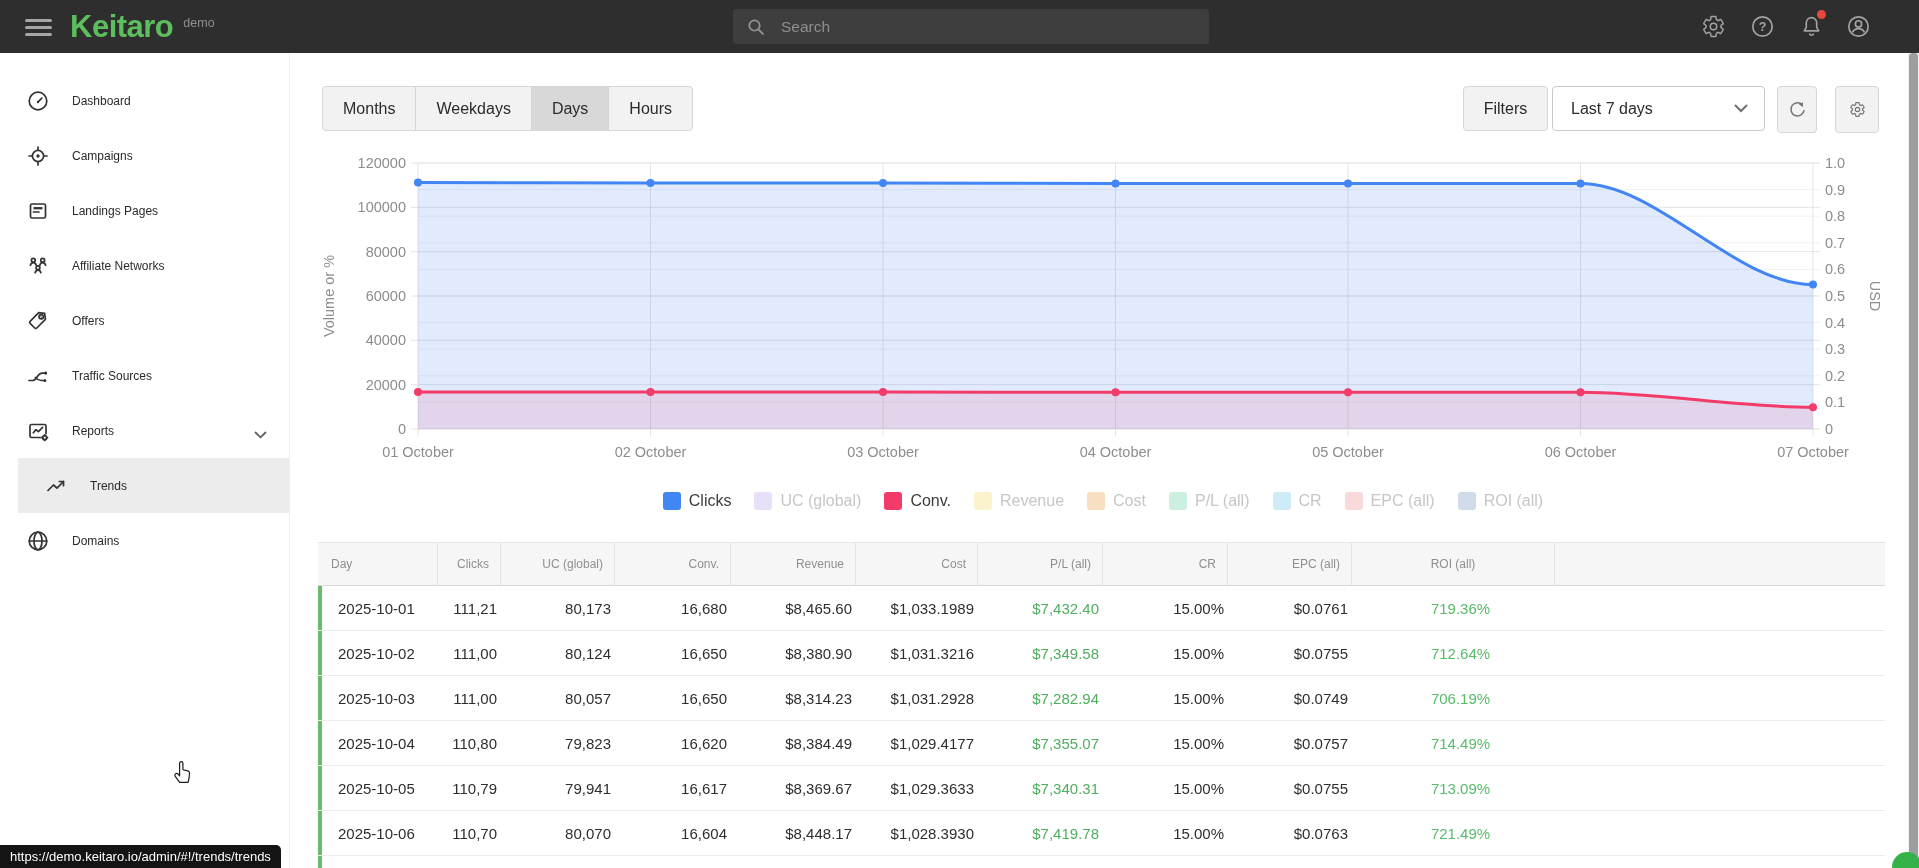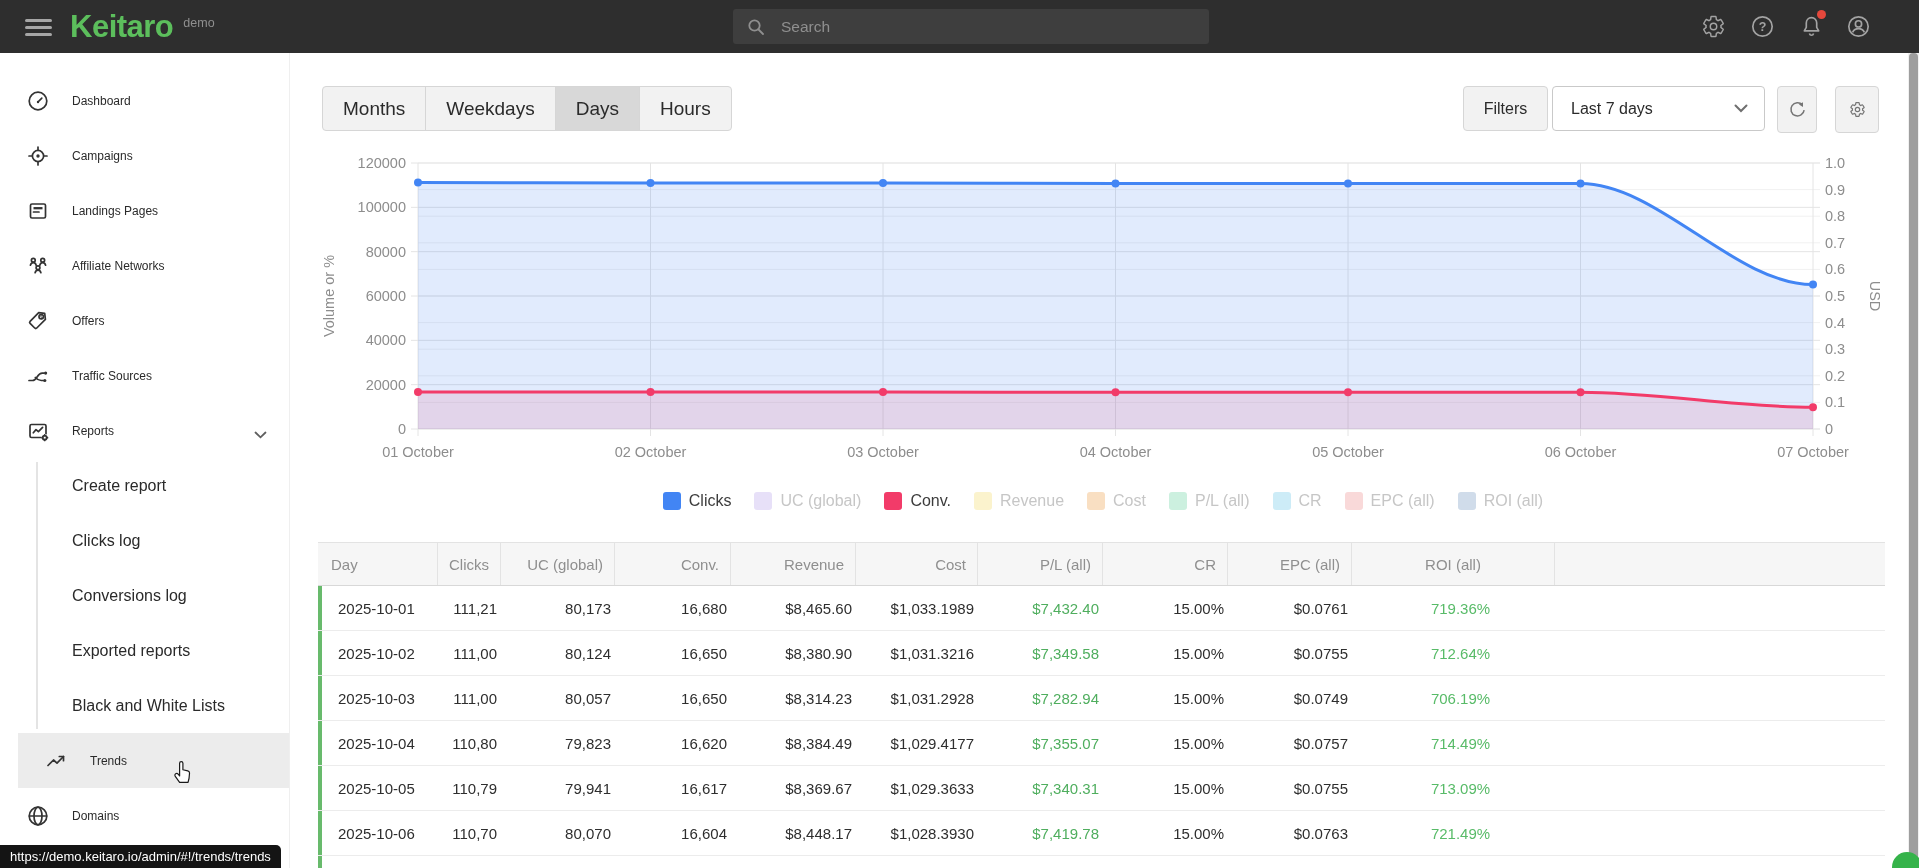--- a/index.html
+++ b/index.html
@@ -26,21 +26,21 @@
   .side-icon{position:absolute;left:26px;width:24px;height:24px;}
   .side-label{margin-left:72px;font-size:12px;color:#2a2a2a;}
   .side-chevron{position:absolute;right:22px;top:22px;}
   .subitems{position:relative;}
   .subitems::before{content:"";position:absolute;left:36px;top:4px;bottom:4px;width:2px;background:#e4e4e4;}
   .subitem{height:55px;line-height:55px;padding-left:72px;font-size:16px;color:#2a2a2a;cursor:pointer;}
   #cursor{position:absolute;left:172px;top:704px;z-index:30;}
   
   #tabs{position:absolute;left:322px;top:86px;height:45px;display:flex;background:#f2f2f2;
         border:1px solid #d6d6d6;border-radius:4px;box-sizing:border-box;overflow:hidden;}
-  .tab{display:flex;align-items:center;padding:0 20px;font-size:19px;color:#2b2b2b;
+  .tab{display:flex;align-items:center;padding:0 20px;font-size:16px;color:#2b2b2b;
        border-left:1px solid #d6d6d6;cursor:pointer;}
   .tab:first-child{border-left:none;}
   .tab.active{background:#d8d8d8;}
   #filters-btn{position:absolute;left:1455px;top:86px;width:85px;height:45px;background:#f2f2f2;
         border:1px solid #d6d6d6;border-radius:4px;font-size:16px;color:#2b2b2b;cursor:pointer;
         font-family:inherit;margin-left:8px;}
   #range-select{position:absolute;left:1552px;top:86px;width:213px;height:45px;background:#fff;
         border:1px solid #c9c9c9;border-radius:4px;box-sizing:border-box;display:flex;
         align-items:center;cursor:pointer;}
   #range-select span{font-size:16px;color:#2b2b2b;margin-left:18px;flex:1;}
@@ -53,21 +53,21 @@
   #chart{position:absolute;left:318px;top:145px;width:1570px;height:325px;}
   #legend{position:absolute;left:318px;top:488px;width:1570px;height:26px;display:flex;
           justify-content:center;align-items:center;gap:23px;}
   .legend-item{display:flex;align-items:center;gap:8px;cursor:pointer;}
   .sw{width:18px;height:18px;border-radius:3px;display:inline-block;}
   .legend-label{font-size:16px;color:#3c3c3c;}
   .legend-item.off .legend-label{color:#c6c6c6;}
   
   #table{position:absolute;left:318px;top:542px;width:1567px;}
   #thead{display:flex;height:44px;background:#f6f6f6;border-top:1px solid #e3e3e3;
-         border-bottom:1px solid #d8d8d8;box-sizing:border-box;color:#8f8f8f;font-size:15px;}
+         border-bottom:1px solid #d8d8d8;box-sizing:border-box;color:#8f8f8f;font-size:12px;}
   #thead .cell{border-right:1px solid #e3e3e3;}
   #thead .cell.filler{border-right:none;}
   .cell{height:100%;display:flex;align-items:center;justify-content:flex-end;
         padding-right:11px;box-sizing:border-box;overflow:hidden;white-space:nowrap;}
   .c0{width:120px;justify-content:flex-start;padding-left:13px;padding-right:0;}
   .c1{width:63px;}.c2{width:114px;}.c3{width:116px;}.c4{width:125px;}.c5{width:122px;}
   .c6{width:125px;}.c7{width:125px;}.c8{width:124px;}
   .c9{width:203px;justify-content:center;padding-right:0;}
   .filler{flex:1;padding:0;}
   .trow{position:relative;display:flex;height:44px;border-bottom:1px solid #ececec;
@@ -198,27 +198,20 @@
               <circle cx="18.7" cy="18.7" r="2" fill="none" stroke="#333" stroke-width="1.7" stroke-linecap="round" stroke-linejoin="round"></circle>
               <line x1="18.7" y1="15.9" x2="18.7" y2="16.7" fill="none" stroke="#333" stroke-width="1.7" stroke-linecap="round" stroke-linejoin="round"></line>
               <line x1="18.7" y1="20.7" x2="18.7" y2="21.5" fill="none" stroke="#333" stroke-width="1.7" stroke-linecap="round" stroke-linejoin="round"></line>
               <line x1="15.9" y1="18.7" x2="16.7" y2="18.7" fill="none" stroke="#333" stroke-width="1.7" stroke-linecap="round" stroke-linejoin="round"></line>
               <line x1="20.7" y1="18.7" x2="21.5" y2="18.7" fill="none" stroke="#333" stroke-width="1.7" stroke-linecap="round" stroke-linejoin="round"></line>
             </svg></span>
           <span class="side-label">Reports</span>
           <span class="side-chevron"><svg width="13" height="8" viewBox="0 0 13 8">
               <polyline points="1.5,1.5 6.5,6.3 11.5,1.5" fill="none" stroke="#5f5f5f" stroke-width="1.8" stroke-linecap="round"></polyline>
             </svg></span>
-        </div>
-        <div class="subitems">
-          <div class="subitem">Create report</div>
-          <div class="subitem">Clicks log</div>
-          <div class="subitem">Conversions log</div>
-          <div class="subitem">Exported reports</div>
-          <div class="subitem">Black and White Lists</div>
         </div>
         <div class="side-item active">
           <span class="side-icon"><svg width="24" height="24" viewBox="0 0 24 24">
               <polyline points="4,16.5 9.5,11 13,14.2 19.5,7.5" fill="none" stroke="#333" stroke-width="1.7" stroke-linecap="round" stroke-linejoin="round"></polyline>
               <polyline points="15.3,7.5 19.5,7.5 19.5,11.7" fill="none" stroke="#333" stroke-width="1.7" stroke-linecap="round" stroke-linejoin="round"></polyline>
             </svg></span>
           <span class="side-label">Trends</span>
         </div>
         <div class="side-item">
           <span class="side-icon"><svg width="24" height="24" viewBox="0 0 24 24">

